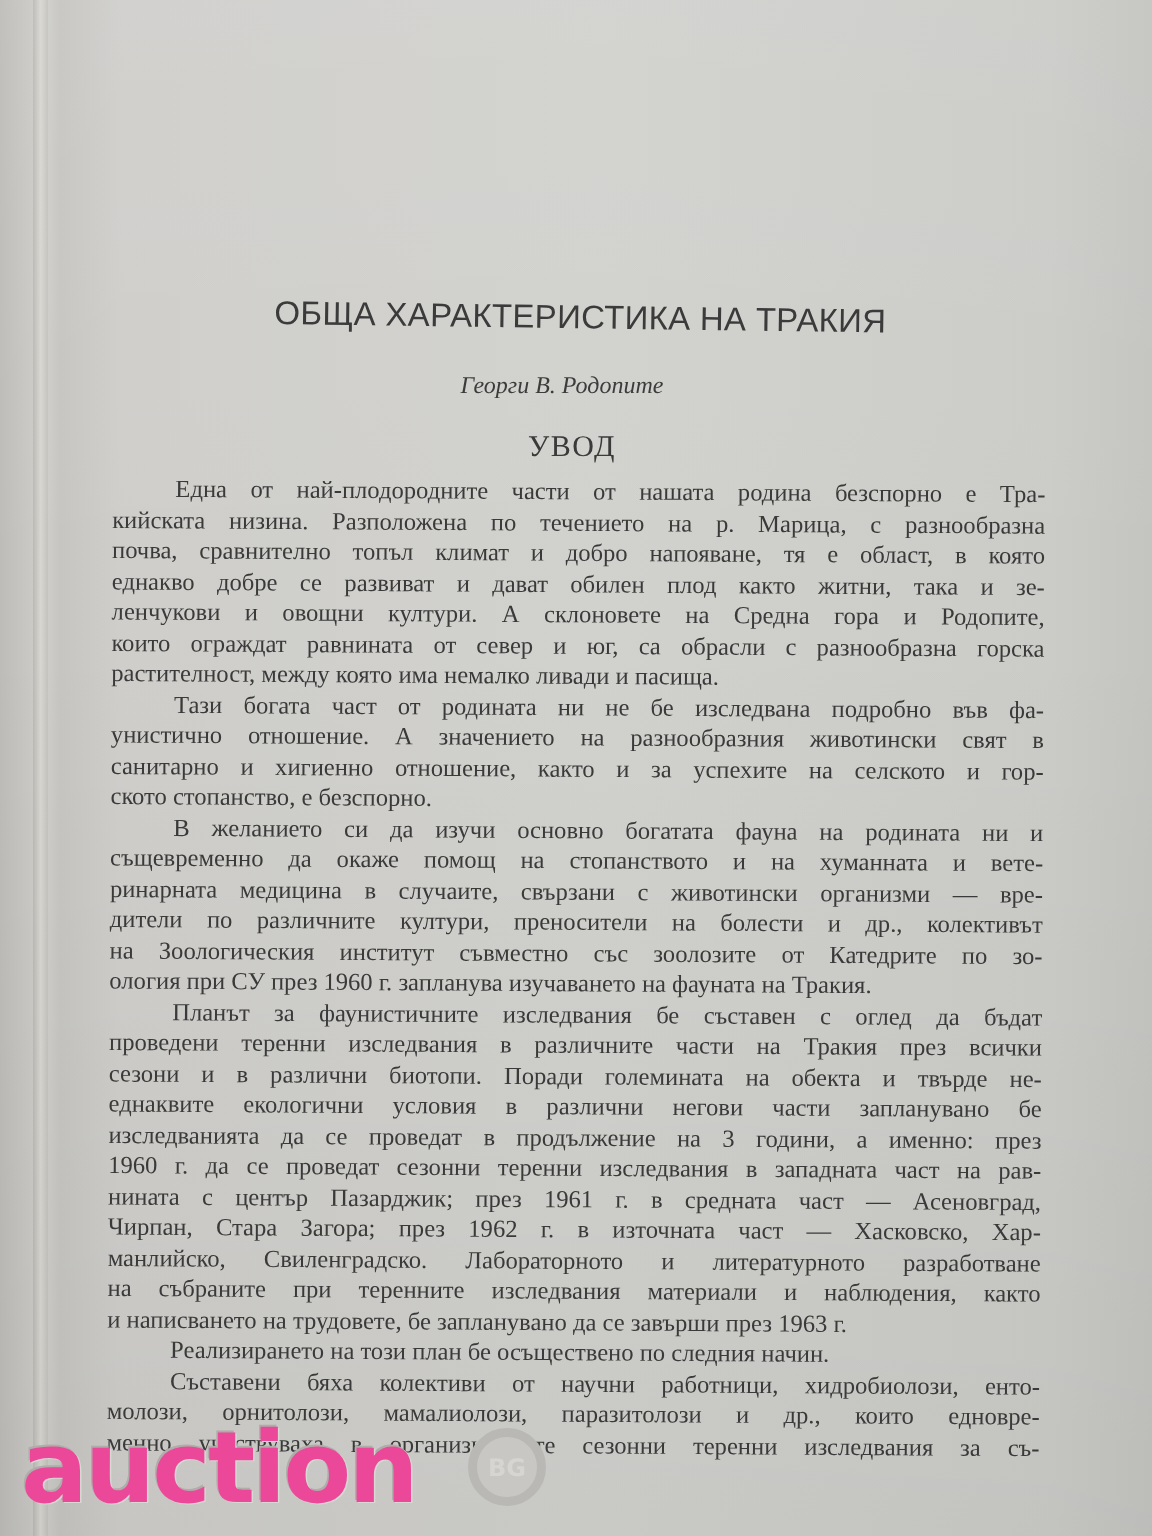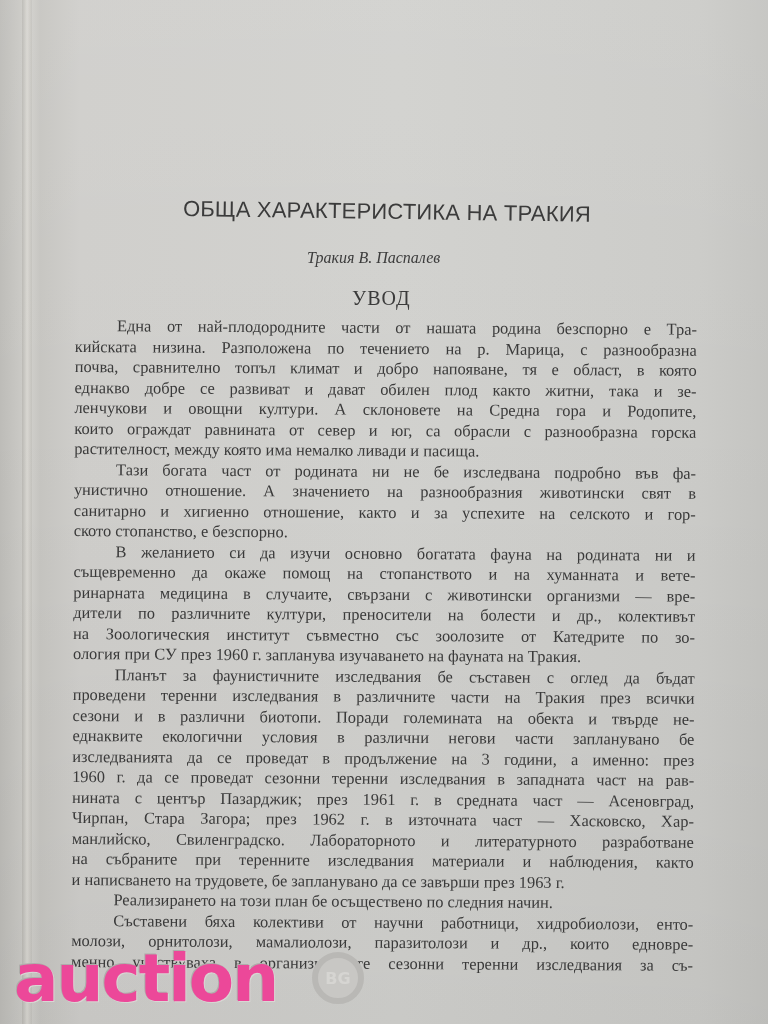--- a/index.html
+++ b/index.html
@@ -62,21 +62,21 @@
     color: #d6d5d2;
   }
 </style>
 </head>
 <body>
 
 <div class="spine"></div>
 <div class="page-shade"></div>
 
 <h1 class="title" style="margin:0;font-weight:normal;">ОБЩА ХАРАКТЕРИСТИКА НА ТРАКИЯ</h1>
-<div class="author">Тракия В. Паспалев</div>
+<div class="author">Георги В. Родопите</div>
 <div class="section">УВОД</div>
 
 <div class="body-text" id="body-text">
     <span class="line indent">Една от най-плодородните части от нашата родина безспорно е Тра-</span>
     <span class="line">кийската низина. Разположена по течението на р. Марица, с разнообразна</span>
     <span class="line">почва, сравнително топъл климат и добро напояване, тя е област, в която</span>
     <span class="line">еднакво добре се развиват и дават обилен плод както житни, така и зе-</span>
     <span class="line">ленчукови и овощни култури. А склоновете на Средна гора и Родопите,</span>
     <span class="line">които ограждат равнината от север и юг, са обрасли с разнообразна горска</span>
     <span class="line last">растителност, между която има немалко ливади и пасища.</span>

